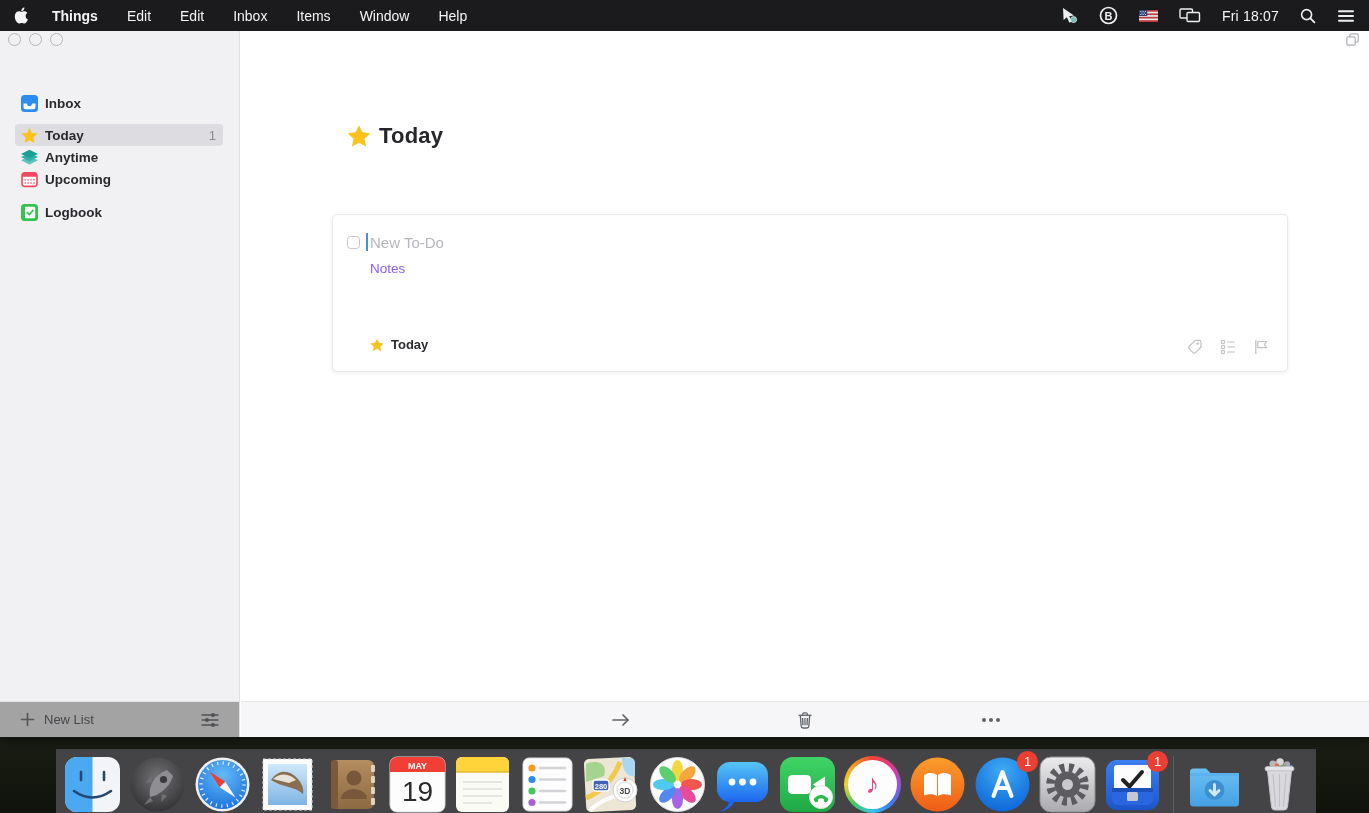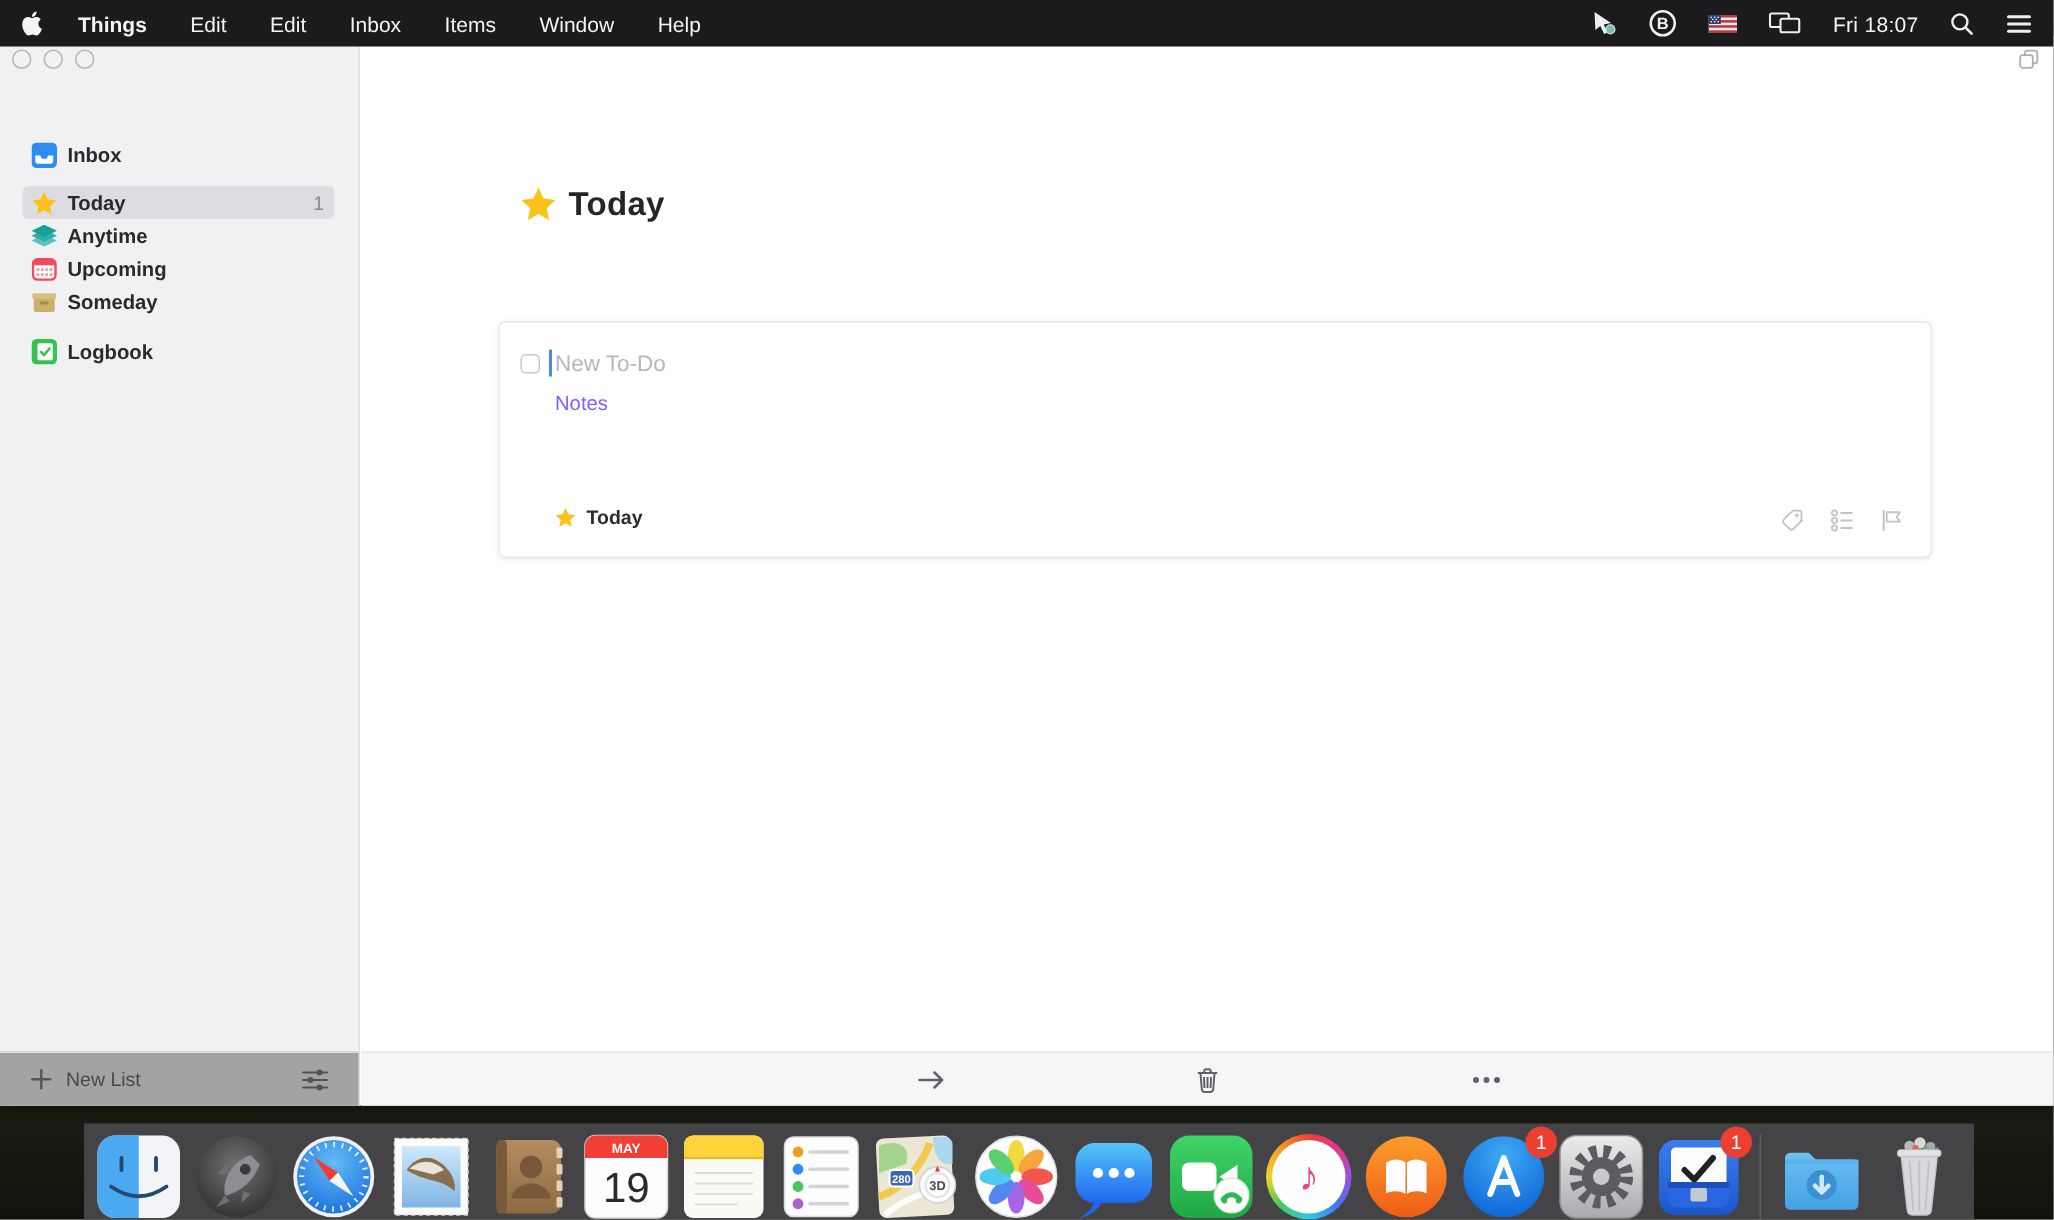--- a/index.html
+++ b/index.html
@@ -209,30 +209,20 @@
                 <circle cx="13" cy="8.7" r="1"></circle>
                 <circle cx="4.3" cy="12" r="1"></circle>
                 <circle cx="7.2" cy="12" r="1"></circle>
                 <circle cx="10.1" cy="12" r="1"></circle>
                 <circle cx="13" cy="12" r="1"></circle>
               </g>
             </svg>
         </span>
         <span>Upcoming</span>
       </div>
-      <div class="side-row">
-        <span class="side-icon">
-          <svg width="17" height="17" viewBox="0 0 17 17">
-              <rect x="1.5" y="5.5" width="14" height="9.5" rx="1.8" fill="#c9b169"></rect>
-              <rect x="0.5" y="2.5" width="16" height="3.8" rx="1.2" fill="#d6c07c"></rect>
-              <rect x="5.5" y="8" width="6" height="2" rx="1" fill="#a28c4e"></rect>
-            </svg>
-        </span>
-        <span>Someday</span>
-      </div>
       <div class="gap-group"></div>
       <div class="side-row">
         <span class="side-icon">
           <svg width="17" height="17" viewBox="0 0 17 17">
               <rect width="17" height="17" rx="3.5" fill="#35c24e"></rect>
               <rect x="4" y="2.8" width="10.2" height="11.4" rx="1" fill="#fff"></rect>
               <path d="M6.3 8.6 l2.1 2.1 3.6-4.4" fill="none" stroke="#35c24e" stroke-width="1.7" stroke-linecap="round" stroke-linejoin="round"></path>
             </svg>
         </span>
         <span>Logbook</span>

